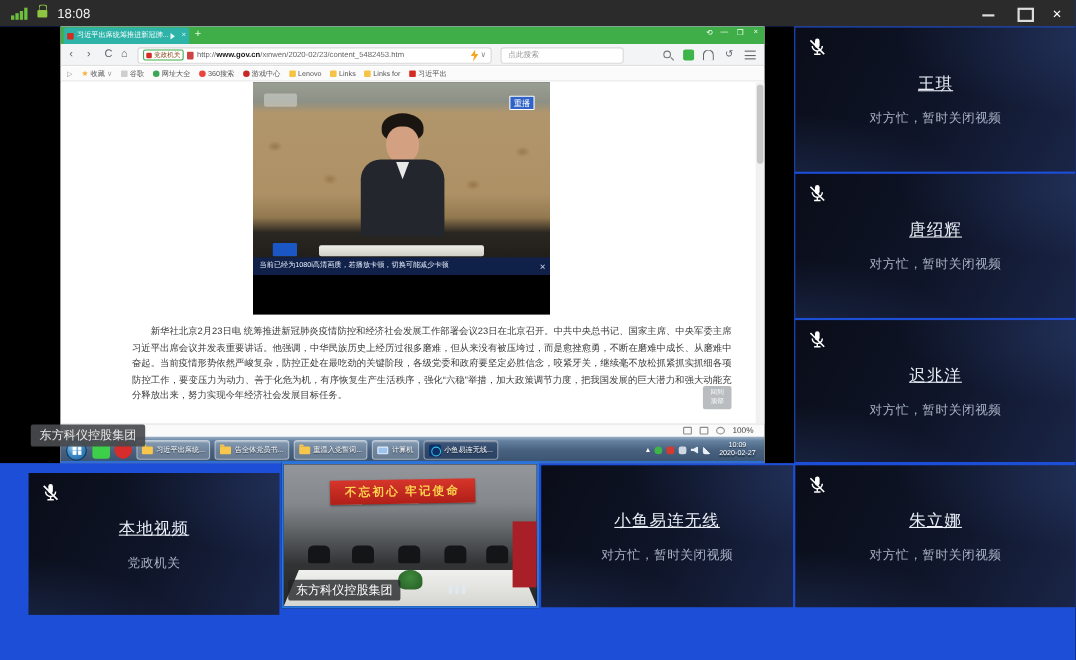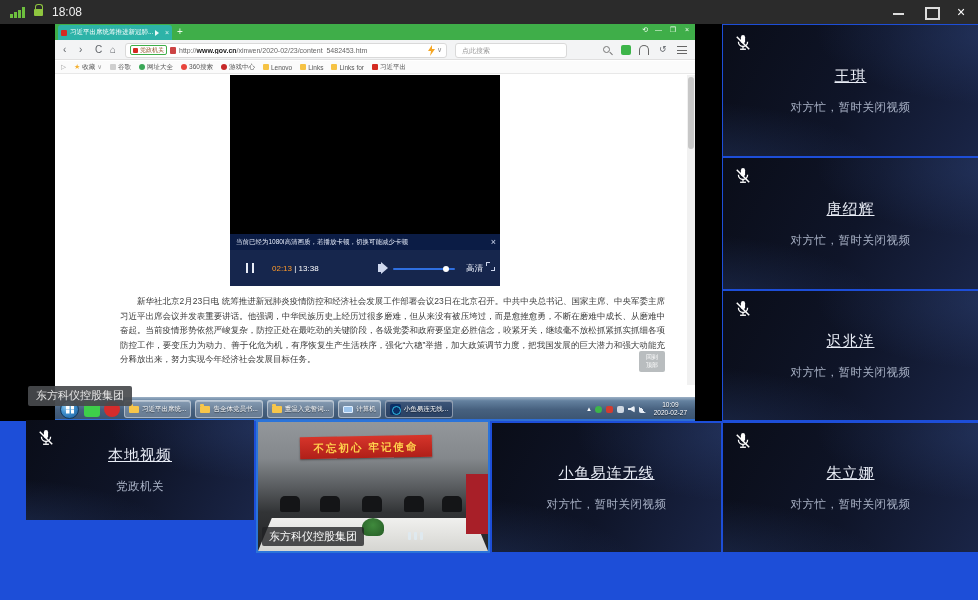--- a/index.html
+++ b/index.html
@@ -268,44 +268,53 @@
           </span>
         <span class="bm">
             <span class="ic" style="background:#d42b22"></span>
             <span>习近平出</span>
           </span>
       </div>
 
       <div class="abs pagearea">
 
         <div class="abs player">
+          <div class="abs vidimg">
+            <div class="abs carve"></div>
+            <div class="abs hair"></div>
+            <div class="abs face"></div>
+            <div class="abs suit"></div>
+            <div class="abs shirt"></div>
+            <div class="abs papers"></div>
+            <div class="abs livebox"></div>
+            <div class="abs replay">重播</div>
+            <div class="abs newsbadge"></div>
+          </div>
           <div class="abs vnotice">当前已经为1080i高清画质，若播放卡顿，切换可能减少卡顿</div>
           <div class="abs vnclose">×</div>
-          <div class="abs vctrl">
-            <span class="abs pause"></span>
-            <span class="abs vtime"><span class="cur">02:13</span> <span>|</span> <span>13:38</span></span>
-            <span class="abs spkico"></span>
-            <span class="abs volslider"></span>
-            <span class="abs hd">高清</span>
-            <span class="abs fsico"></span>
-          </div>
         </div>
 
         <p class="abs article">新华社北京2月23日电 统筹推进新冠肺炎疫情防控和经济社会发展工作部署会议23日在北京召开。中共中央总书记、国家主席、中央军委主席习近平出席会议并发表重要讲话。他强调，中华民族历史上经历过很多磨难，但从来没有被压垮过，而是愈挫愈勇，不断在磨难中成长、从磨难中奋起。当前疫情形势依然严峻复杂，防控正处在最吃劲的关键阶段，各级党委和政府要坚定必胜信念，咬紧牙关，继续毫不放松抓紧抓实抓细各项防控工作，要变压力为动力、善于化危为机，有序恢复生产生活秩序，强化“六稳”举措，加大政策调节力度，把我国发展的巨大潜力和强大动能充分释放出来，努力实现今年经济社会发展目标任务。</p>
 
         <div class="abs b2t">
           <div class="arr">↑</div>
           <div class="bx"><span>回到</span><br><span>顶部</span></div>
         </div>
       </div>
 
       <div class="abs scrollbar">
         <div class="abs scrollthumb"></div>
       </div>
 
+      <div class="abs statusbar">
+        <span class="sbico"></span>
+        <span class="sbico"></span>
+        <span class="sbico" style="border-radius:50%"></span>
+        <span class="sbzoom">100%</span>
+      </div>
 
       <div class="abs taskbar">
         <span class="orb">
             <span class="flag"></span>
           </span>
         <span class="pinico" style="background:#3ecf4a"></span>
         <span class="pinico" style="background:#d62c2c;border-radius:50%"></span>
         <span class="taskbtn">
             <span class="folder"></span>
             <span class="lbl">习近平出席统...</span>
@@ -380,21 +389,21 @@
           <rect x="9.5" y="2.5" width="5" height="10" rx="2.5" fill="#fff"></rect>
           <path d="M6.5 10.5a5.5 5.5 0 0 0 11 0" fill="none" stroke="#fff" stroke-width="1.6"></path>
           <line x1="12" y1="16" x2="12" y2="19" stroke="#fff" stroke-width="1.6"></line>
           <line x1="8.5" y1="19.5" x2="15.5" y2="19.5" stroke="#fff" stroke-width="1.6"></line>
           <line x1="4.5" y1="4.5" x2="19.5" y2="19.5" stroke="#fff" stroke-width="1.8"></line>
         </svg></span>
     <div class="pname">朱立娜</div>
     <div class="pstatus">对方忙，暂时关闭视频</div>
   </div>
 
-  <div class="abs ptile" style="left:26px;top:420px;width:228px;height:100px">
+  <div class="abs ptile" style="left:26px;top:430px;width:228px;height:129px">
     <span class="micoff"><svg viewBox="0 0 24 24" width="20" height="20">
           <rect x="9.5" y="2.5" width="5" height="10" rx="2.5" fill="#fff"></rect>
           <path d="M6.5 10.5a5.5 5.5 0 0 0 11 0" fill="none" stroke="#fff" stroke-width="1.6"></path>
           <line x1="12" y1="16" x2="12" y2="19" stroke="#fff" stroke-width="1.6"></line>
           <line x1="8.5" y1="19.5" x2="15.5" y2="19.5" stroke="#fff" stroke-width="1.6"></line>
           <line x1="4.5" y1="4.5" x2="19.5" y2="19.5" stroke="#fff" stroke-width="1.8"></line>
         </svg></span>
     <div class="pname">本地视频</div>
     <div class="pstatus">党政机关</div>
   </div>

